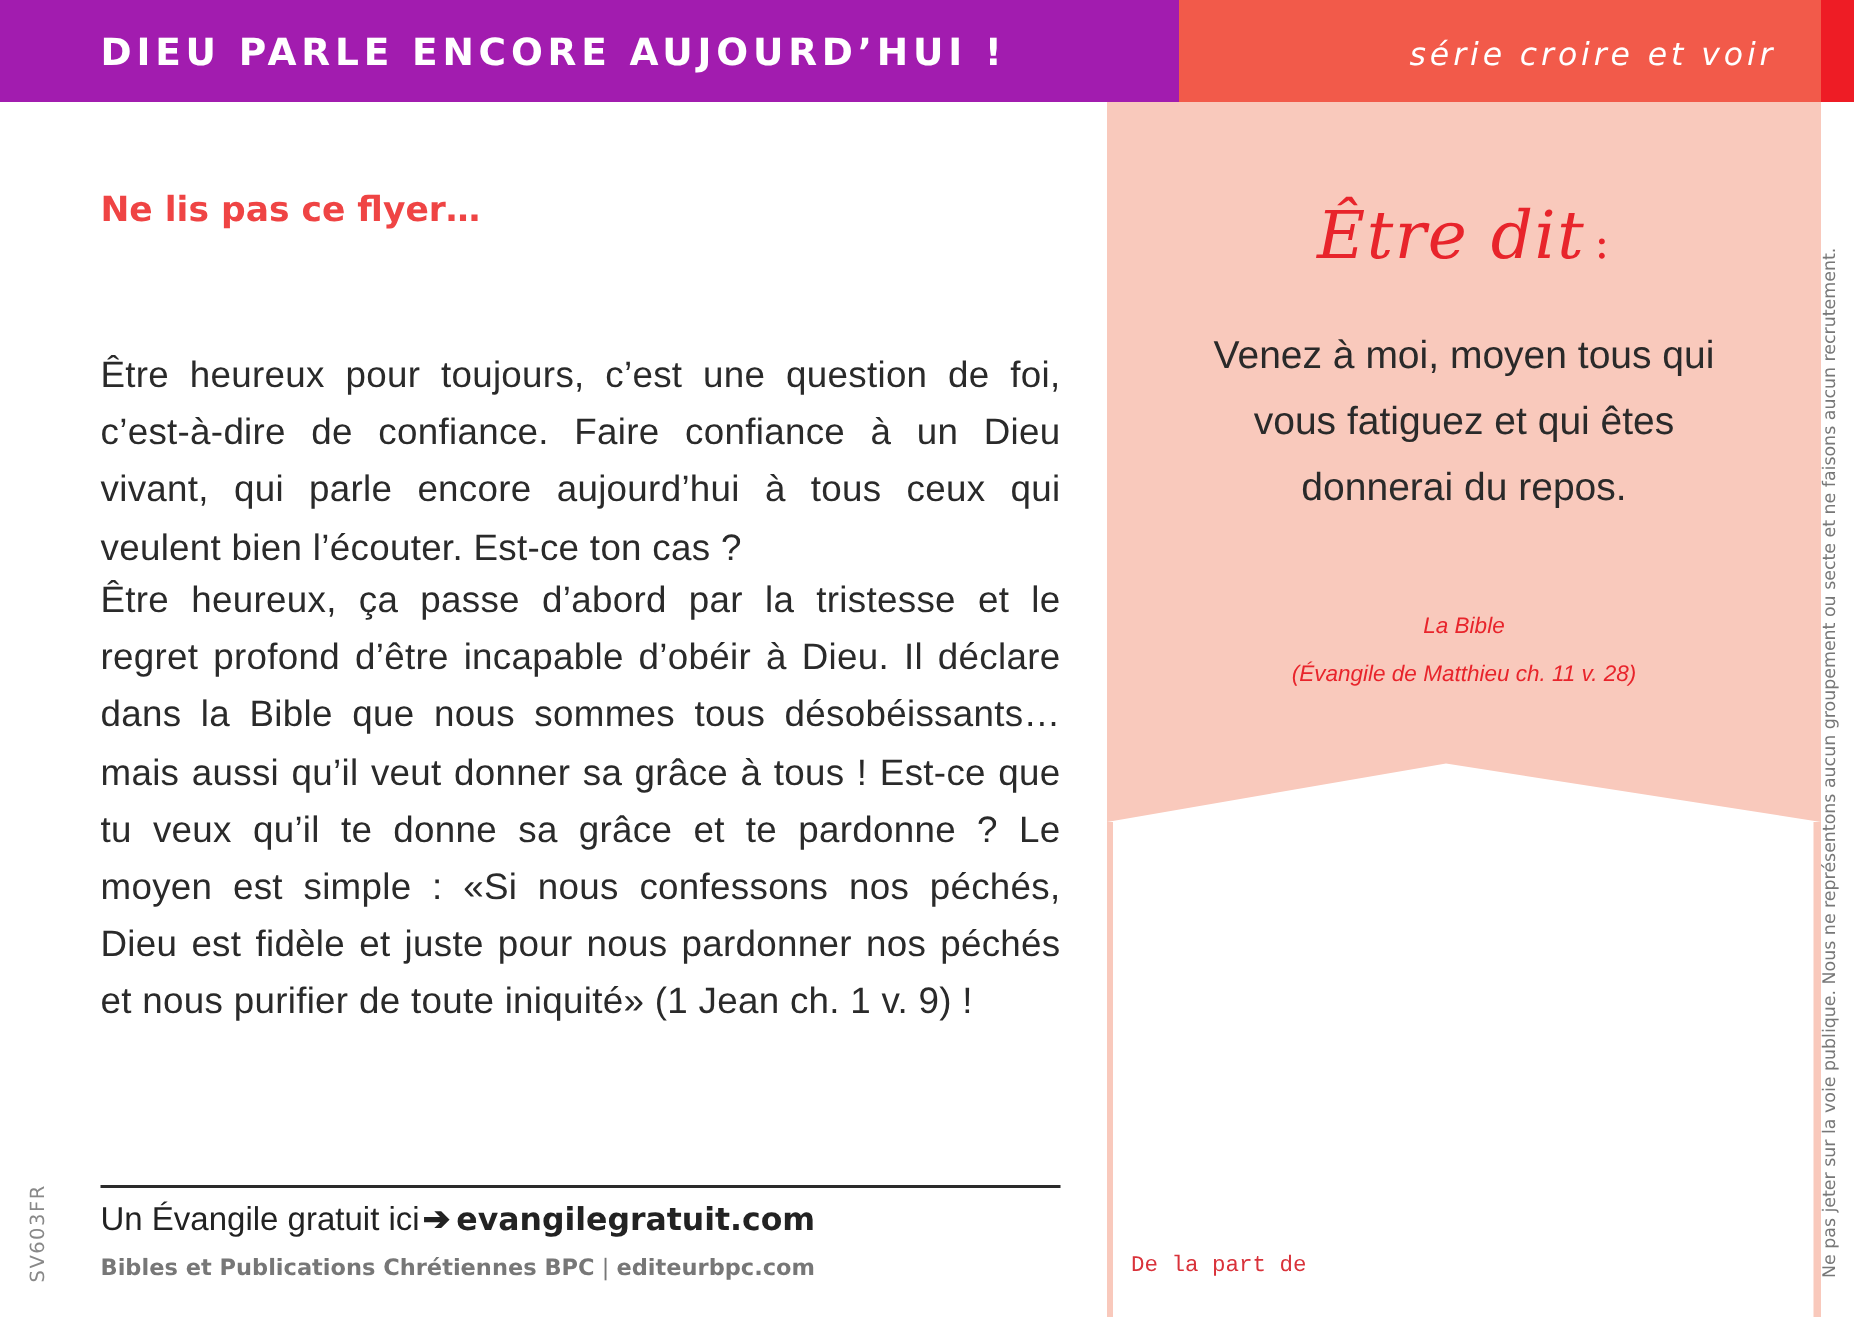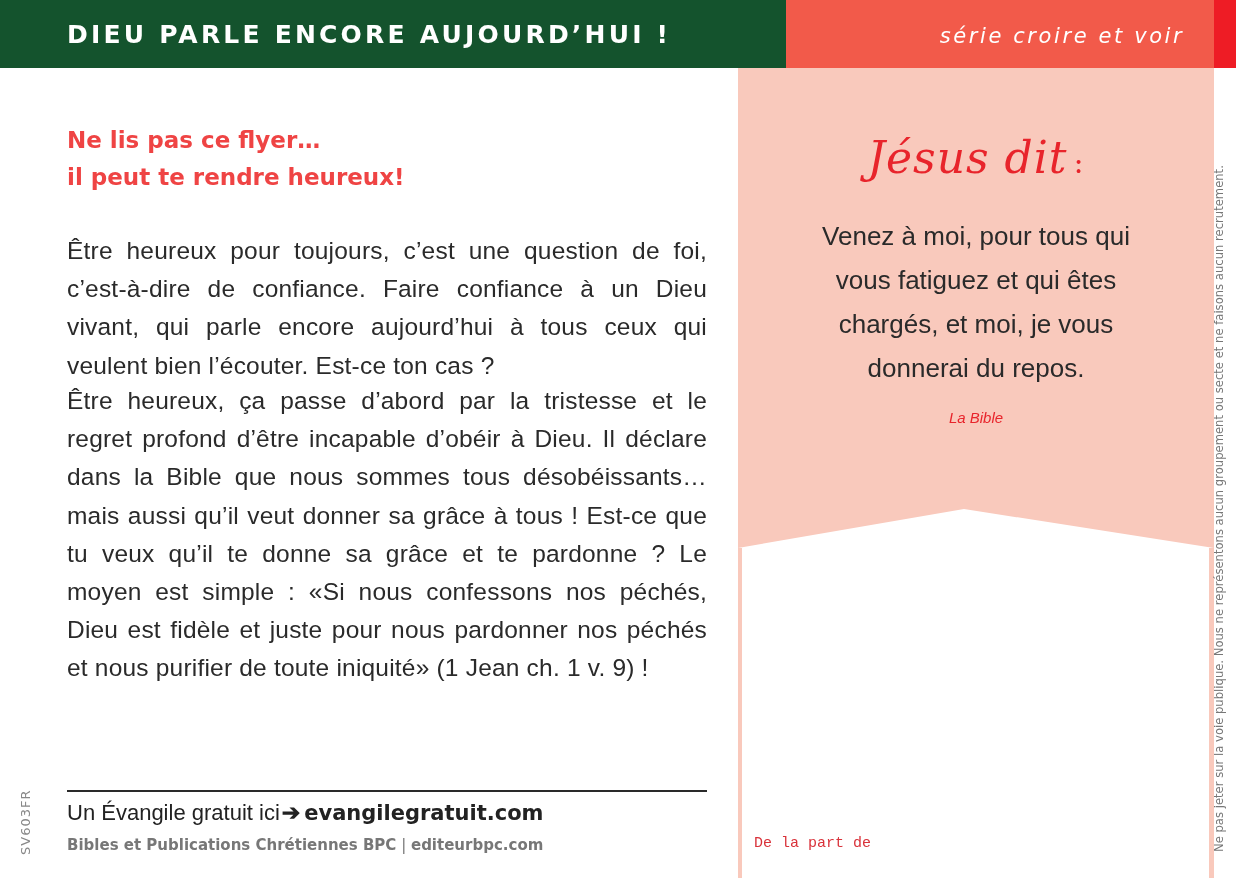--- a/index.html
+++ b/index.html
@@ -1,19 +1,19 @@
 <!DOCTYPE html>
 <html><head>
 <meta charset="utf-8">
 <style>
   * { margin:0; padding:0; box-sizing:border-box; }
   html, body { width:1236px; height:878px; overflow:hidden; background:#ffffff; }
   body { position:relative; font-family:"DejaVu Sans", sans-serif; color:#222; }
 
-  .topbar-left { position:absolute; left:0; top:0; width:848px; height:68px; background:#14532d; }
+  .topbar-left { position:absolute; left:0; top:0; width:848px; height:68px; background:#a21caf; }
   .topbar-left .title { position:absolute; left:67px; top:20px; font-family:"DejaVu Sans", sans-serif; font-weight:bold; font-size:25px; letter-spacing:3.2px; color:#fff; white-space:nowrap; }
   .topbar-right { position:absolute; left:738px; top:0; width:552px; height:68px; background:#f25a4a;margin-left:48px; }
   .topbar-right .series { position:absolute; left:0; right:0; top:24px; text-align:center; font-style:italic; font-size:21px; letter-spacing:2.6px; color:#fff; }
   .topbar-edge { position:absolute; left:1214px; top:0; width:22px; height:68px; background:#ee1c25; }
 
   .ribbon { position:absolute; left:738px; top:68px; width:476px; height:810px; }
   .ribbon svg { position:absolute; left:0; top:0; }
   .headline { position:absolute; left:67px; top:122px; width:640px; font-weight:bold; font-size:23px; line-height:37px; color:#ef4444; }
   .para { position:absolute; left:67px; width:640px; font-size:24.5px; line-height:38.2px; text-align:justify; color:#2a2a2a; font-family:"Liberation Sans", sans-serif; letter-spacing:0.2px; }
   .para1 { top:212px;margin-top:20px; }
@@ -51,42 +51,41 @@
 <div class="ribbon">
   <svg width="476" height="810" viewBox="0 0 476 810">
     <polygon points="0,0 476,0 476,480 226,441 0,480" fill="#f9c9bc"></polygon>
     <rect x="0" y="480" width="4" height="330" fill="#f9c9bc"></rect>
     <rect x="471" y="480" width="5" height="330" fill="#f9c9bc"></rect>
   </svg>
 </div>
 
 <div class="headline">
   <div>Ne lis pas ce flyer…</div>
-  <div>il peut te rendre heureux!</div>
 </div>
 <p class="para para1">Être heureux pour toujours, c’est une question de foi, c’est-à-dire de confiance. Faire confiance à un Dieu vivant, qui parle encore aujourd’hui à tous ceux qui veulent bien l’écouter. Est-ce ton cas ?</p>
 <p class="para para2">Être heureux, ça passe d’abord par la tristesse et le regret profond d’être incapable d’obéir à Dieu. Il déclare dans la Bible que nous sommes tous désobéissants… mais aussi qu’il veut donner sa grâce à tous ! Est-ce que tu veux qu’il te donne sa grâce et te pardonne ? Le moyen est simple : «Si nous confessons nos péchés, Dieu est fidèle et juste pour nous pardonner nos péchés et nous purifier de toute iniquité» (1 Jean ch. 1 v. 9) !</p>
 
 <div class="divider"></div>
 <div class="cta">
   <span>Un Évangile gratuit ici</span><span class="arrow">➔</span><span class="url">evangilegratuit.com</span>
 </div>
 <div class="publisher">
   <b>Bibles et Publications Chrétiennes BPC</b><span> | </span><b>editeurbpc.com</b>
 </div>
 <div class="code">SV603FR</div>
 
 <div class="jesus">
-  <span>Jésus dit</span><span class="colon">:</span>
+  <span>Être dit</span><span class="colon">:</span>
 </div>
 <div class="quote">
-  <div>Venez à moi, pour tous qui</div>
+  <div>Venez à moi, moyen tous qui</div>
   <div>vous fatiguez et qui êtes</div>
-  <div>chargés, et moi, je vous</div>
   <div>donnerai du repos.</div>
 </div>
 <div class="ref">
   <div>La Bible</div>
+  <div>(Évangile de Matthieu ch. 11 v. 28)</div>
 </div>
 
 <div class="from">De la part de</div>
 
 <div class="disclaimer">Ne pas jeter sur la voie publique. Nous ne représentons aucun groupement ou secte et ne faisons aucun recrutement.</div>
 
 </body></html>

